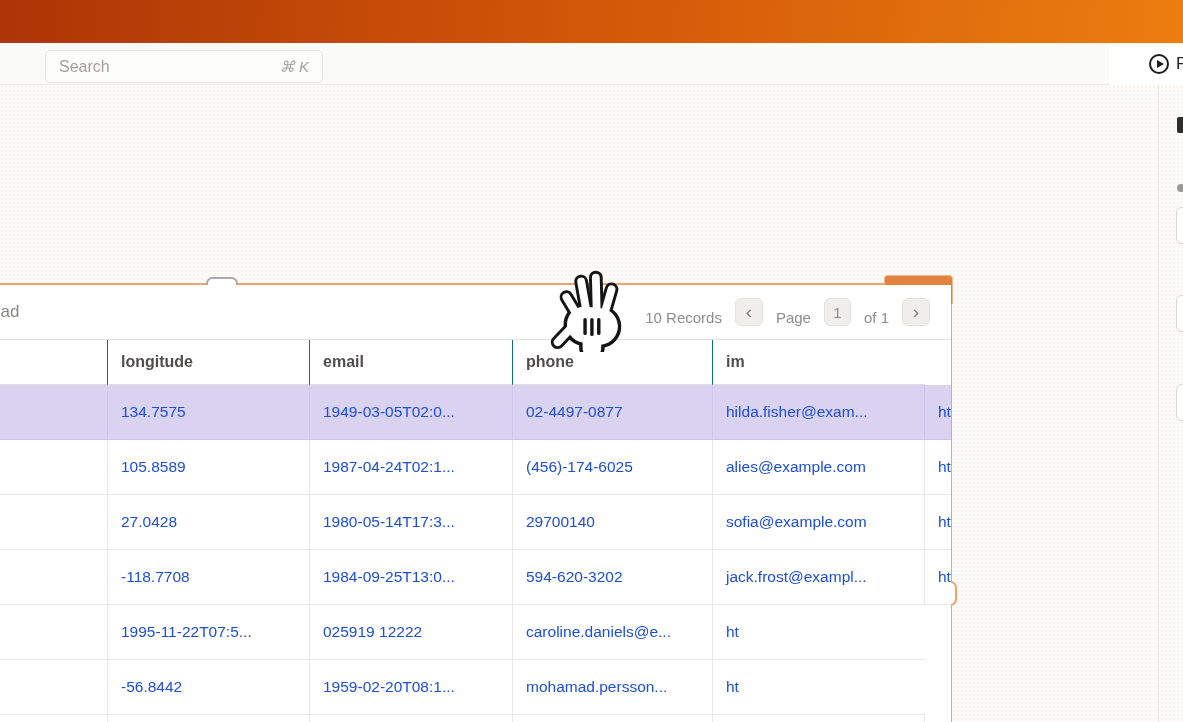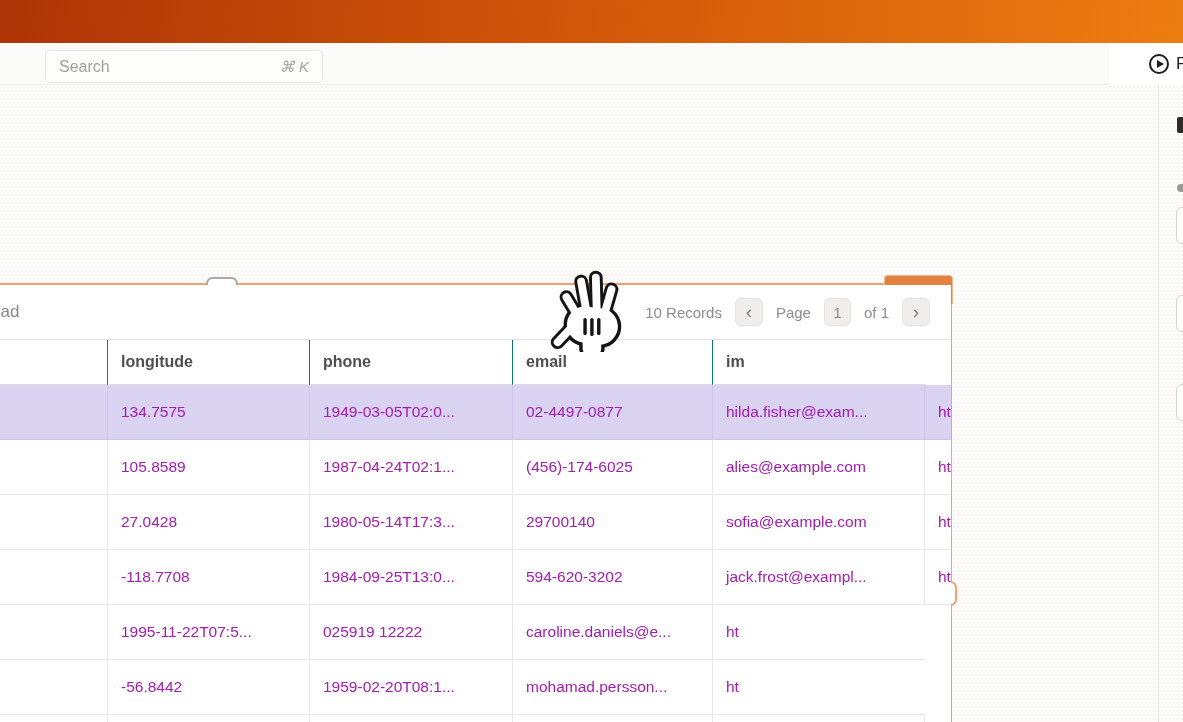--- a/index.html
+++ b/index.html
@@ -87,42 +87,42 @@
   
   .widget-body {
     position:absolute; left:0; top:285px; width:951px; height:437px;
     background:#fff; overflow:hidden;
   }
   .widget-header {
     height:55px; display:flex; align-items:center; justify-content:space-between;
     padding-right:21px; border-bottom:1px solid #e3e1df; background:#fff;
   }
   .frag { color:#8a8684; font-size:17px; margin-left:-9px; white-space:nowrap; }
-  .pager { display:flex; align-items:center; gap:13px; color:#8f8c8b; font-size:15px; }
+  .pager { display:flex; align-items:flex-end; gap:13px; color:#8f8c8b; font-size:15px; }
   .pg-btn {
     width:28px; height:28px; background:#efeeed; border:1px solid #e3e1df; border-radius:6px;
     display:flex; align-items:center; justify-content:center;
     color:#7f7c7a; font-size:19px; line-height:1; cursor:pointer; padding-bottom:2px;
   }
   .pg-input {
     width:27px; height:28px; background:#efeeed; border:1px solid #e3e1df; border-radius:6px;
     display:flex; align-items:center; justify-content:center;
     color:#8f8c8b; font-size:15px; cursor:text;
   }
 
   .row { display:grid; grid-template-columns:108px 202px 203px 200px 212px 28px; }
   .th {
     height:45px; display:flex; align-items:center; padding-left:13px;
     font-weight:bold; color:#514d4d; font-size:16px;
     border-right:1px solid #0f766e; border-bottom:1px solid #dddbd9;
     white-space:nowrap; overflow:hidden; background:#fff;
   }
   .td {
     height:55px; display:flex; align-items:center; padding-left:13px;
-    color:#a21caf; font-size:15.5px;
+    color:#1d4ed8; font-size:15.5px;
     border-right:1px solid #eae8e6; border-bottom:1px solid #eae8e6;
     white-space:nowrap; overflow:hidden; background:#fff; cursor:pointer;
   }
   .row > .th:last-child, .row > .td:last-child { border-right:none; }
   .hl .td { background:#d9d2f1; border-right-color:#cdc5ea; border-bottom-color:#cdc5ea; }
   .sliver .td { height:7px; border-bottom:none; }
 
   
   .hand { position:absolute; left:540px; top:258px; width:96px; height:94px; z-index:60; pointer-events:none; }
 </style>
@@ -177,22 +177,22 @@
       <span>of 1</span>
       <span class="pg-btn">
         <span>›</span>
       </span>
     </div>
   </div>
 
   <div class="row">
     <div class="th"></div>
     <div class="th">longitude</div>
+    <div class="th">email</div>
     <div class="th">phone</div>
-    <div class="th">email</div>
     <div class="th">im</div>
   </div>
 
   <div class="row hl">
     <div class="td"></div>
     <div class="td">134.7575</div>
     <div class="td">1949-03-05T02:0...</div>
     <div class="td">02-4497-0877</div>
     <div class="td">hilda.fisher@exam...</div>
     <div class="td">ht</div>

